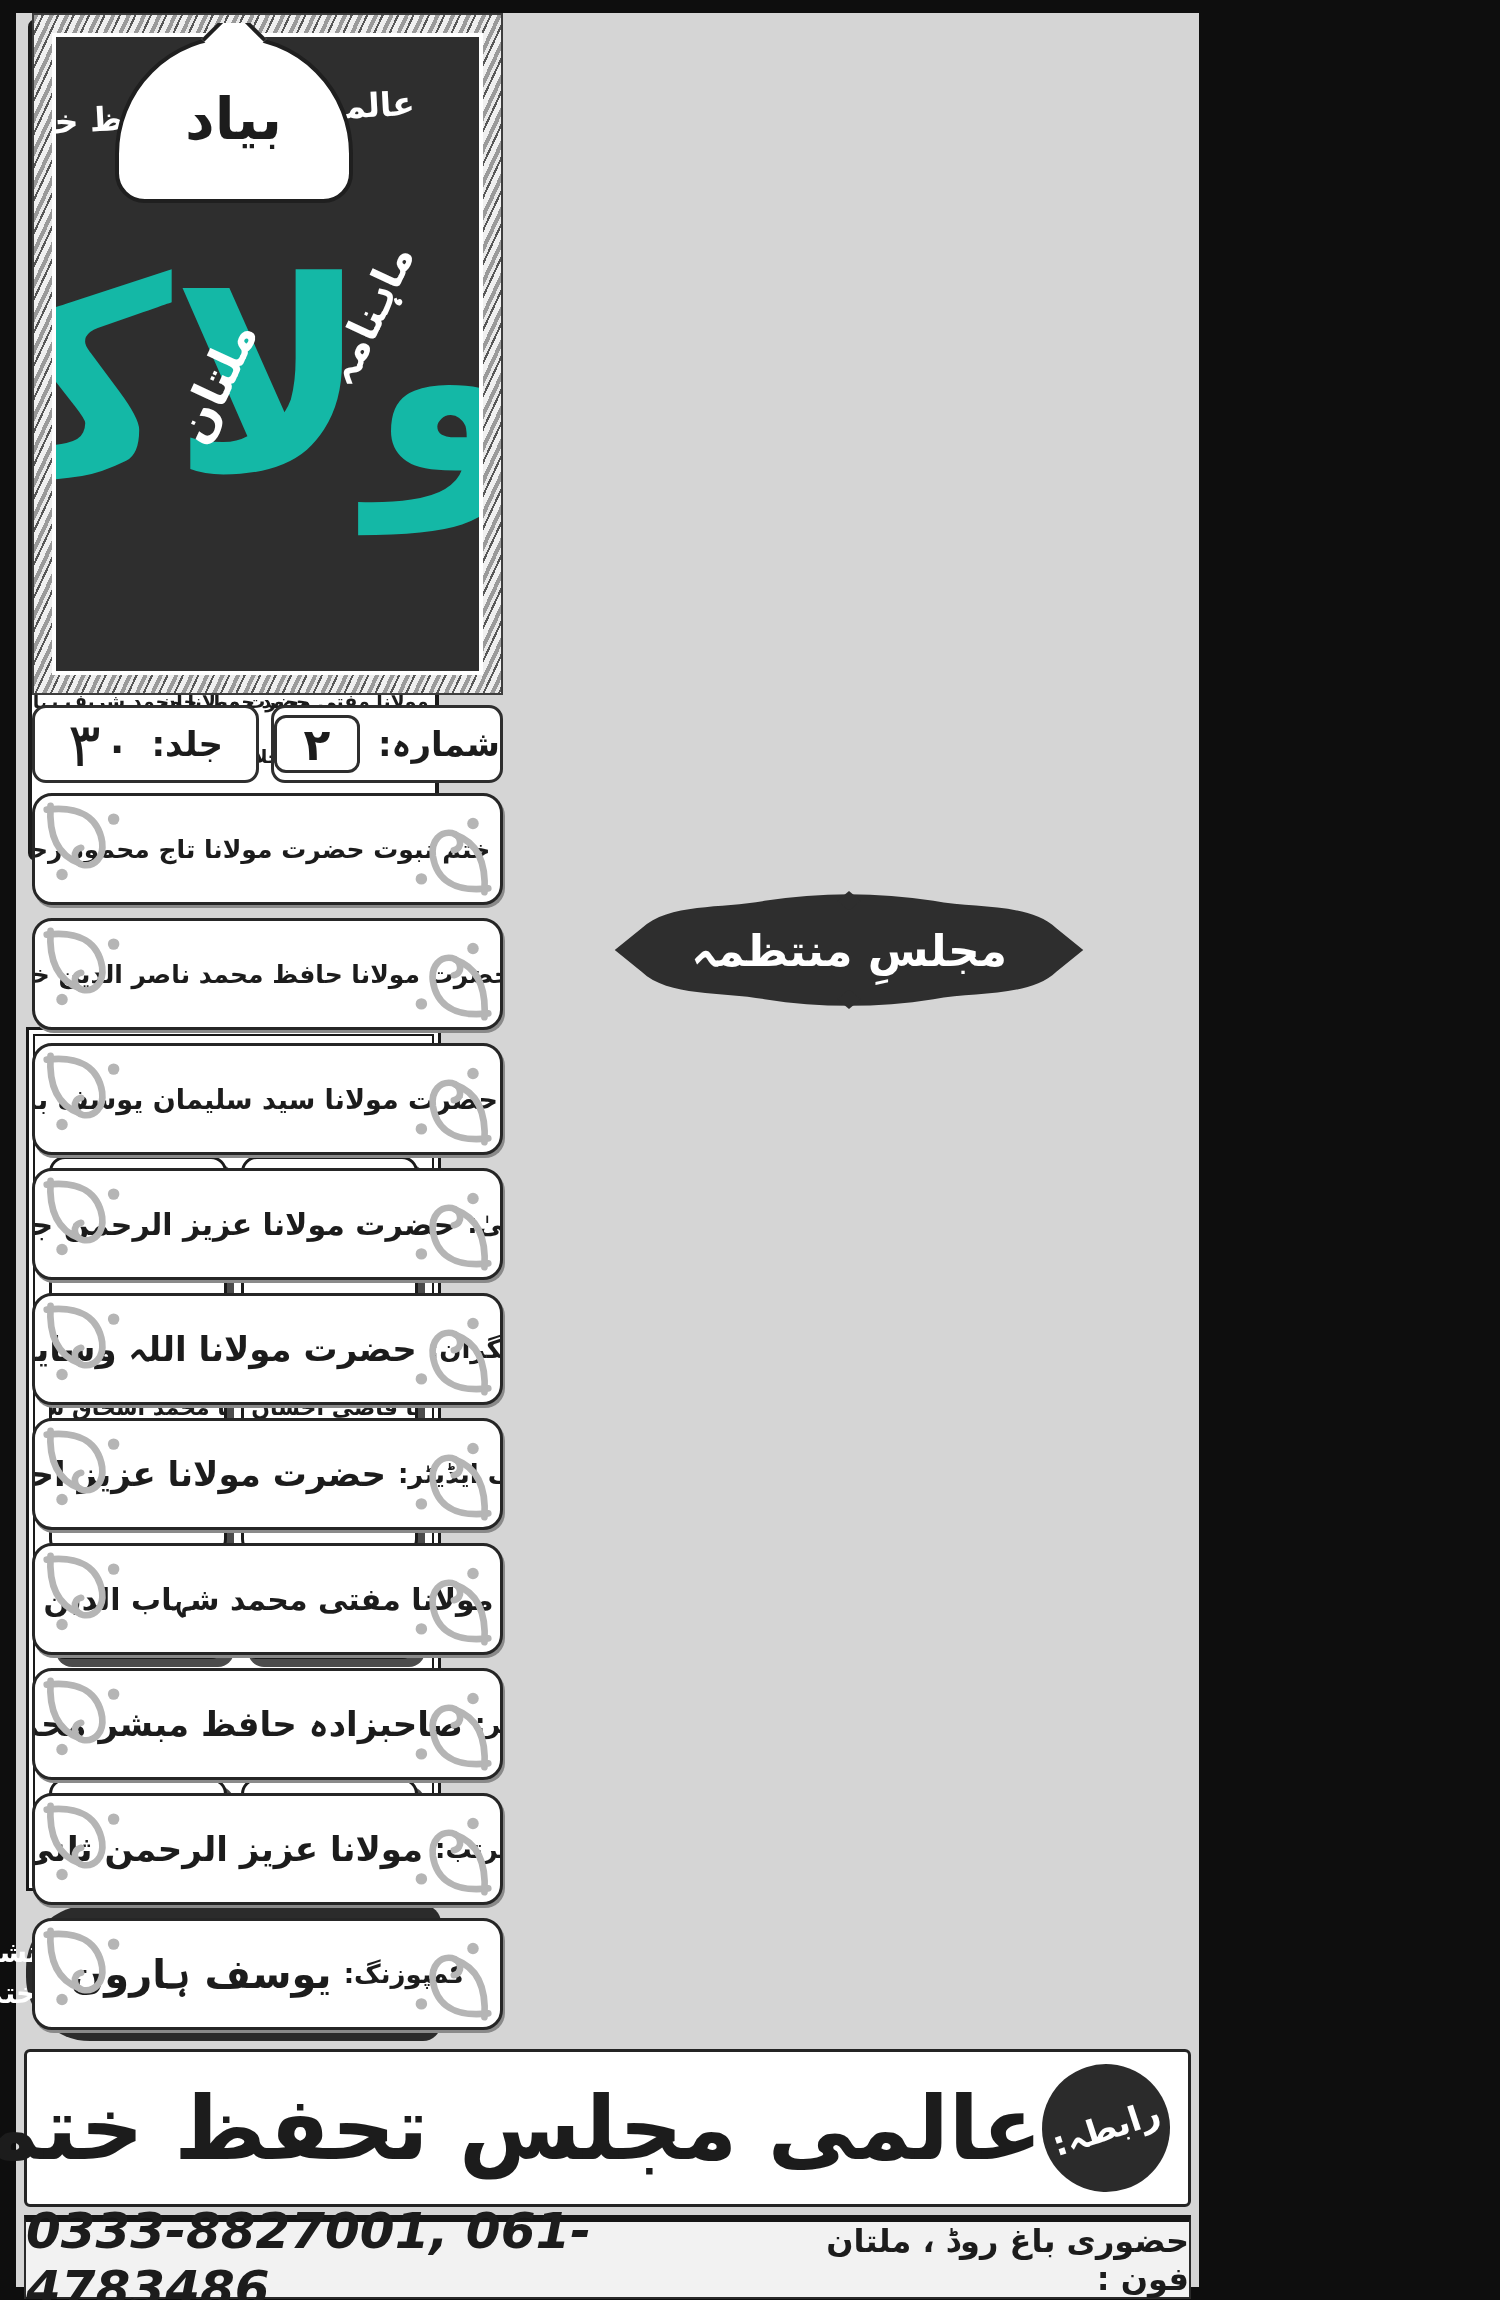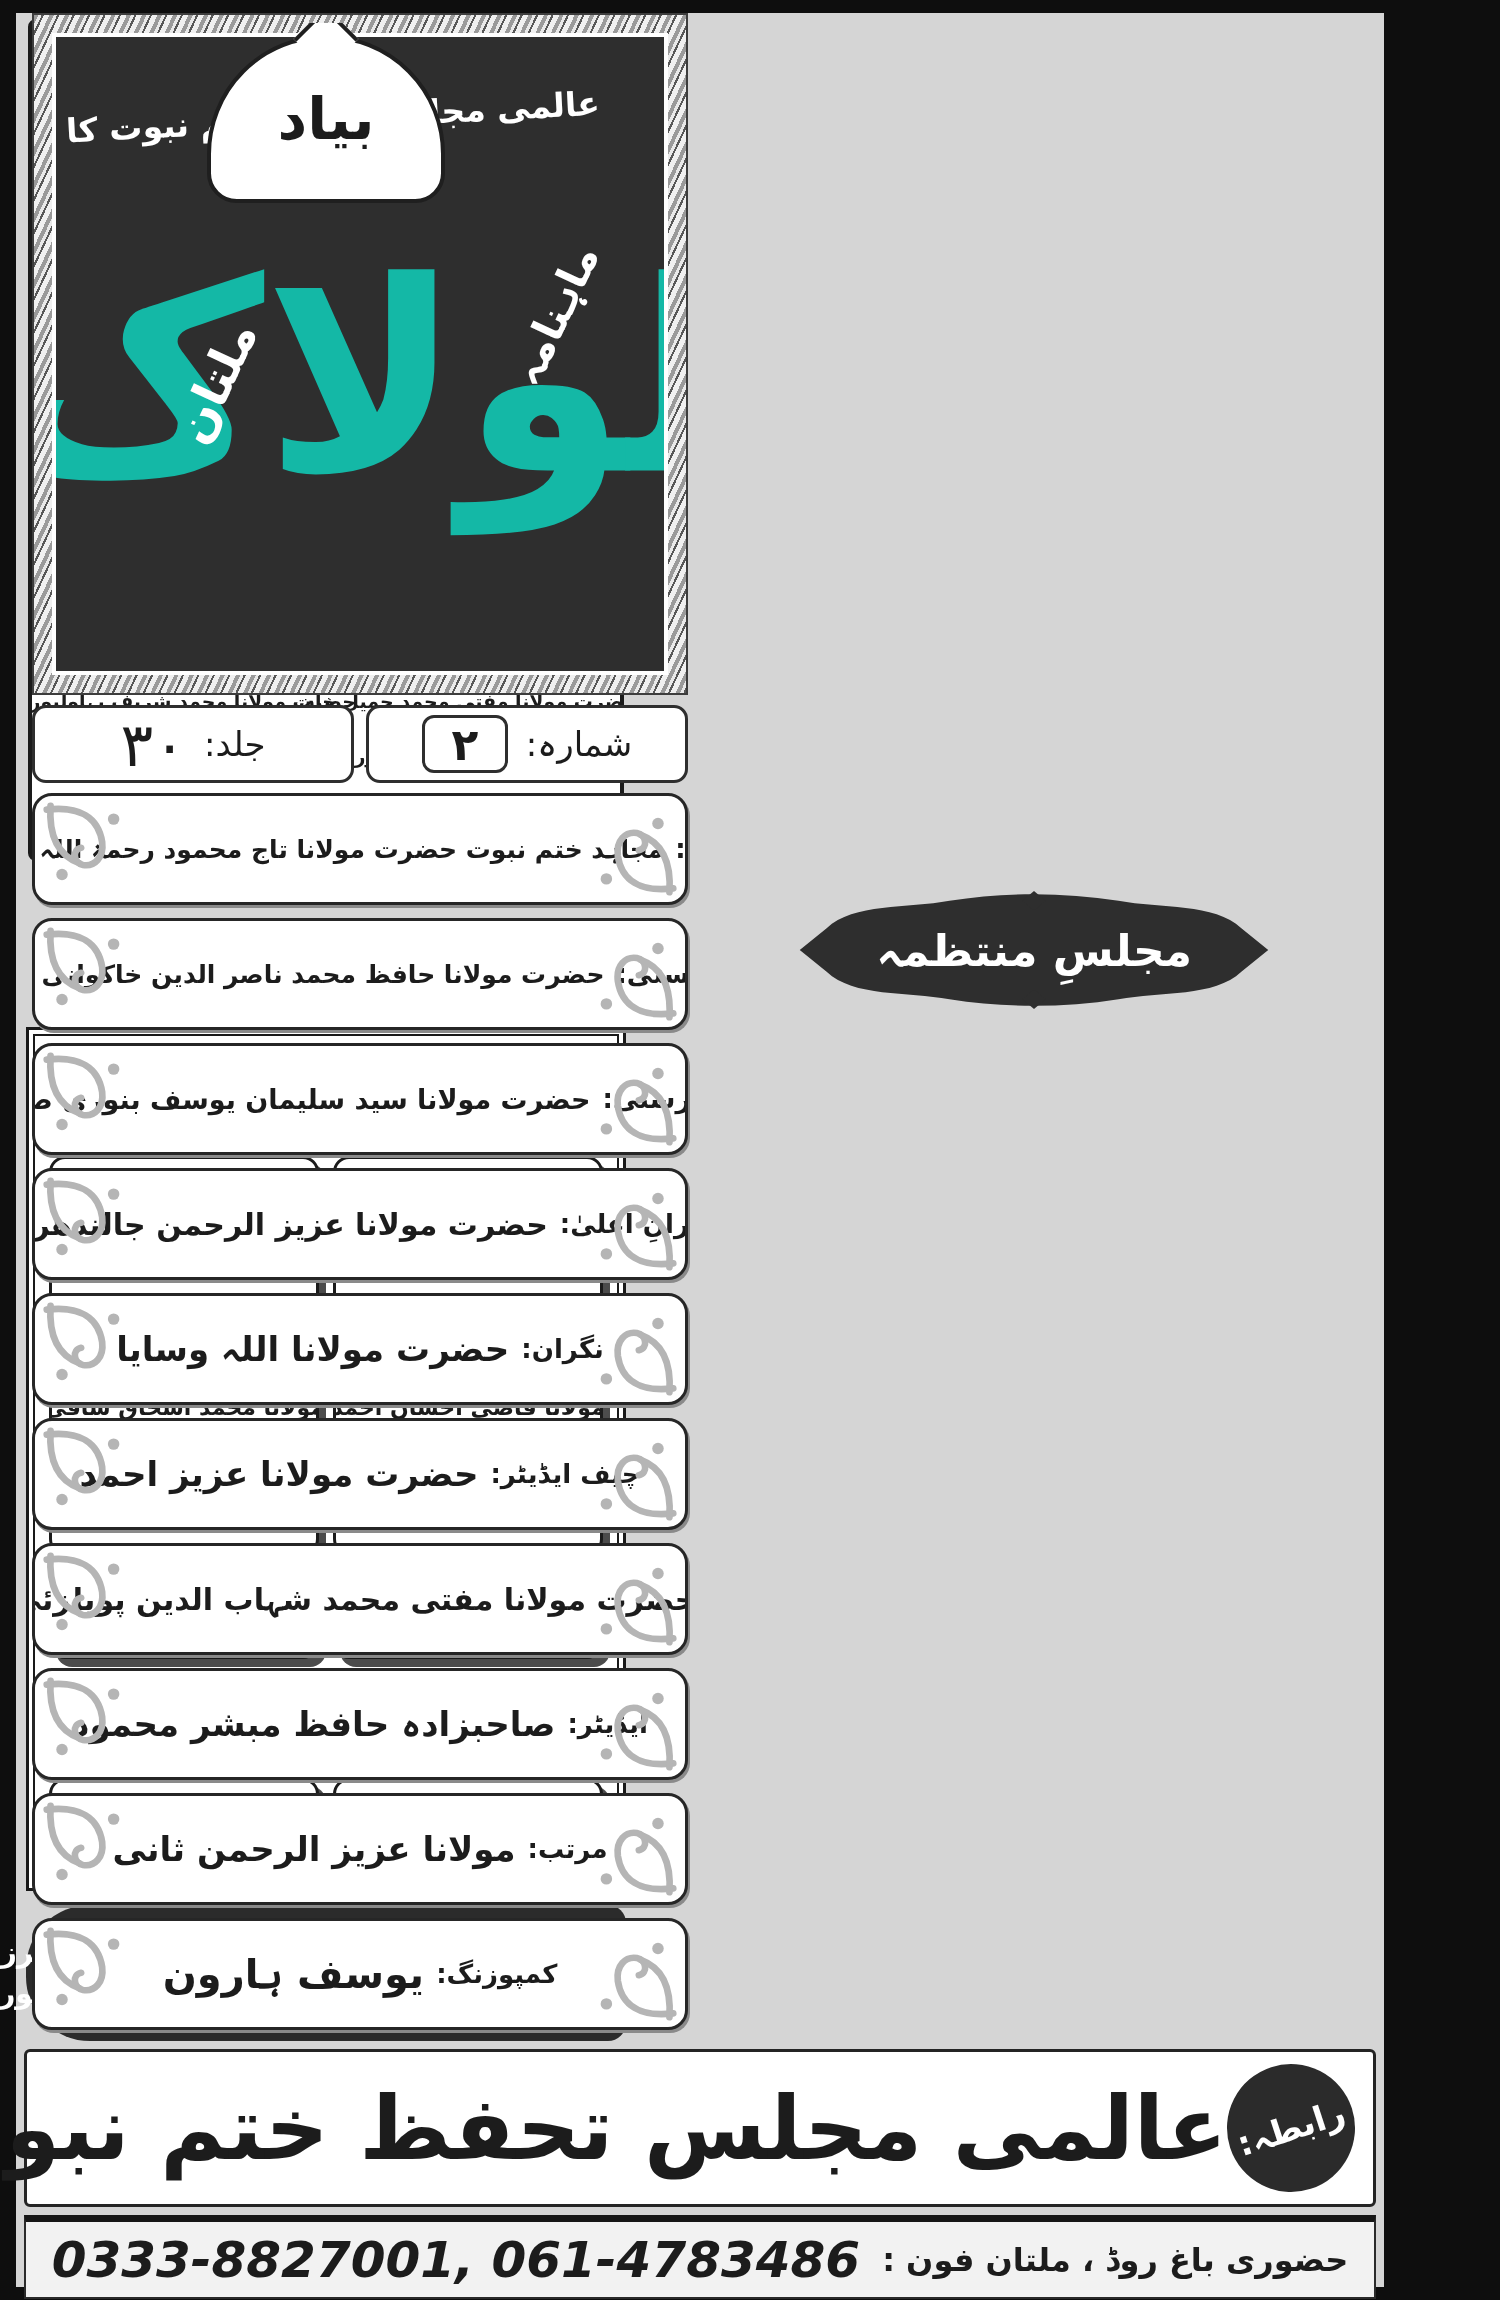--- a/index.html
+++ b/index.html
@@ -1,19 +1,19 @@
 <!DOCTYPE html>
 <html lang="ur" dir="rtl"><head>
 <meta charset="utf-8">
 <style>
   * { margin:0; padding:0; box-sizing:border-box; }
   html,body { width:1500px; height:2300px; }
   body { background:#0e0e0e; position:relative; overflow:hidden;
          font-family:"DejaVu Sans", sans-serif; color:#1c1c1c; }
-  .page { position:absolute; left:16px; top:13px; width:1368px; height:2274px;
+  .page { position:absolute; left:16px; top:13px; width:1183px; height:2274px;
           background:#d5d5d5; direction:rtl; }
 
   
   .memorial { position:absolute; right:760px; left:12px; top:6px; height:842px;
               background:#fff; border:4px solid #1b1b1b; border-radius:8px; overflow:hidden; }
   .memorial-top { position:relative; height:158px; background:#d4d4d4;
                   border-radius:0 0 45% 45% / 0 0 55px 55px; }
   .diamond { position:absolute; top:26px; width:86px; height:86px; transform:rotate(45deg);
              border:5px solid #2c2c2c; background:radial-gradient(#2c2c2c 15px, transparent 16px);
              box-shadow: inset 0 0 0 7px #d4d4d4, inset 0 0 0 10px #2c2c2c; }
@@ -70,21 +70,21 @@
   .monthly { position:absolute; right:34px; top:40%; color:#fff; font-size:42px;
              font-weight:bold; transform:rotate(-65deg); }
   .city { position:absolute; left:96px; top:50%; color:#fff; font-size:48px;
           font-weight:bold; transform:rotate(-65deg); }
 
   
   .issue-row { position:absolute; left:16px; right:696px; top:692px; height:78px;
                display:flex; gap:12px; }
   .issue-box { flex:1; background:#fff; border:3px solid #2e2e2e; border-radius:14px;
                display:flex; align-items:center; justify-content:center; gap:18px; }
-  .issue-label { font-size:34px; font-weight:normal; }
+  .issue-label { font-size:34px; font-weight:bold; }
   .issue-pill { border:3px solid #2e2e2e; border-radius:12px; min-width:86px; height:58px;
                 display:flex; align-items:center; justify-content:center;
                 font-size:44px; font-weight:bold; }
   .issue-plain { font-size:61px; font-weight:normal; }
 
   
   .banners { position:absolute; left:16px; right:696px; top:780px; }
   .banner { position:relative; height:112px; margin-bottom:13px; background:#fff;
             border:3px solid #262626; border-radius:20px; box-shadow:2px 3px 0 #8a8a8a;
             display:flex; align-items:center; justify-content:center; gap:12px;

